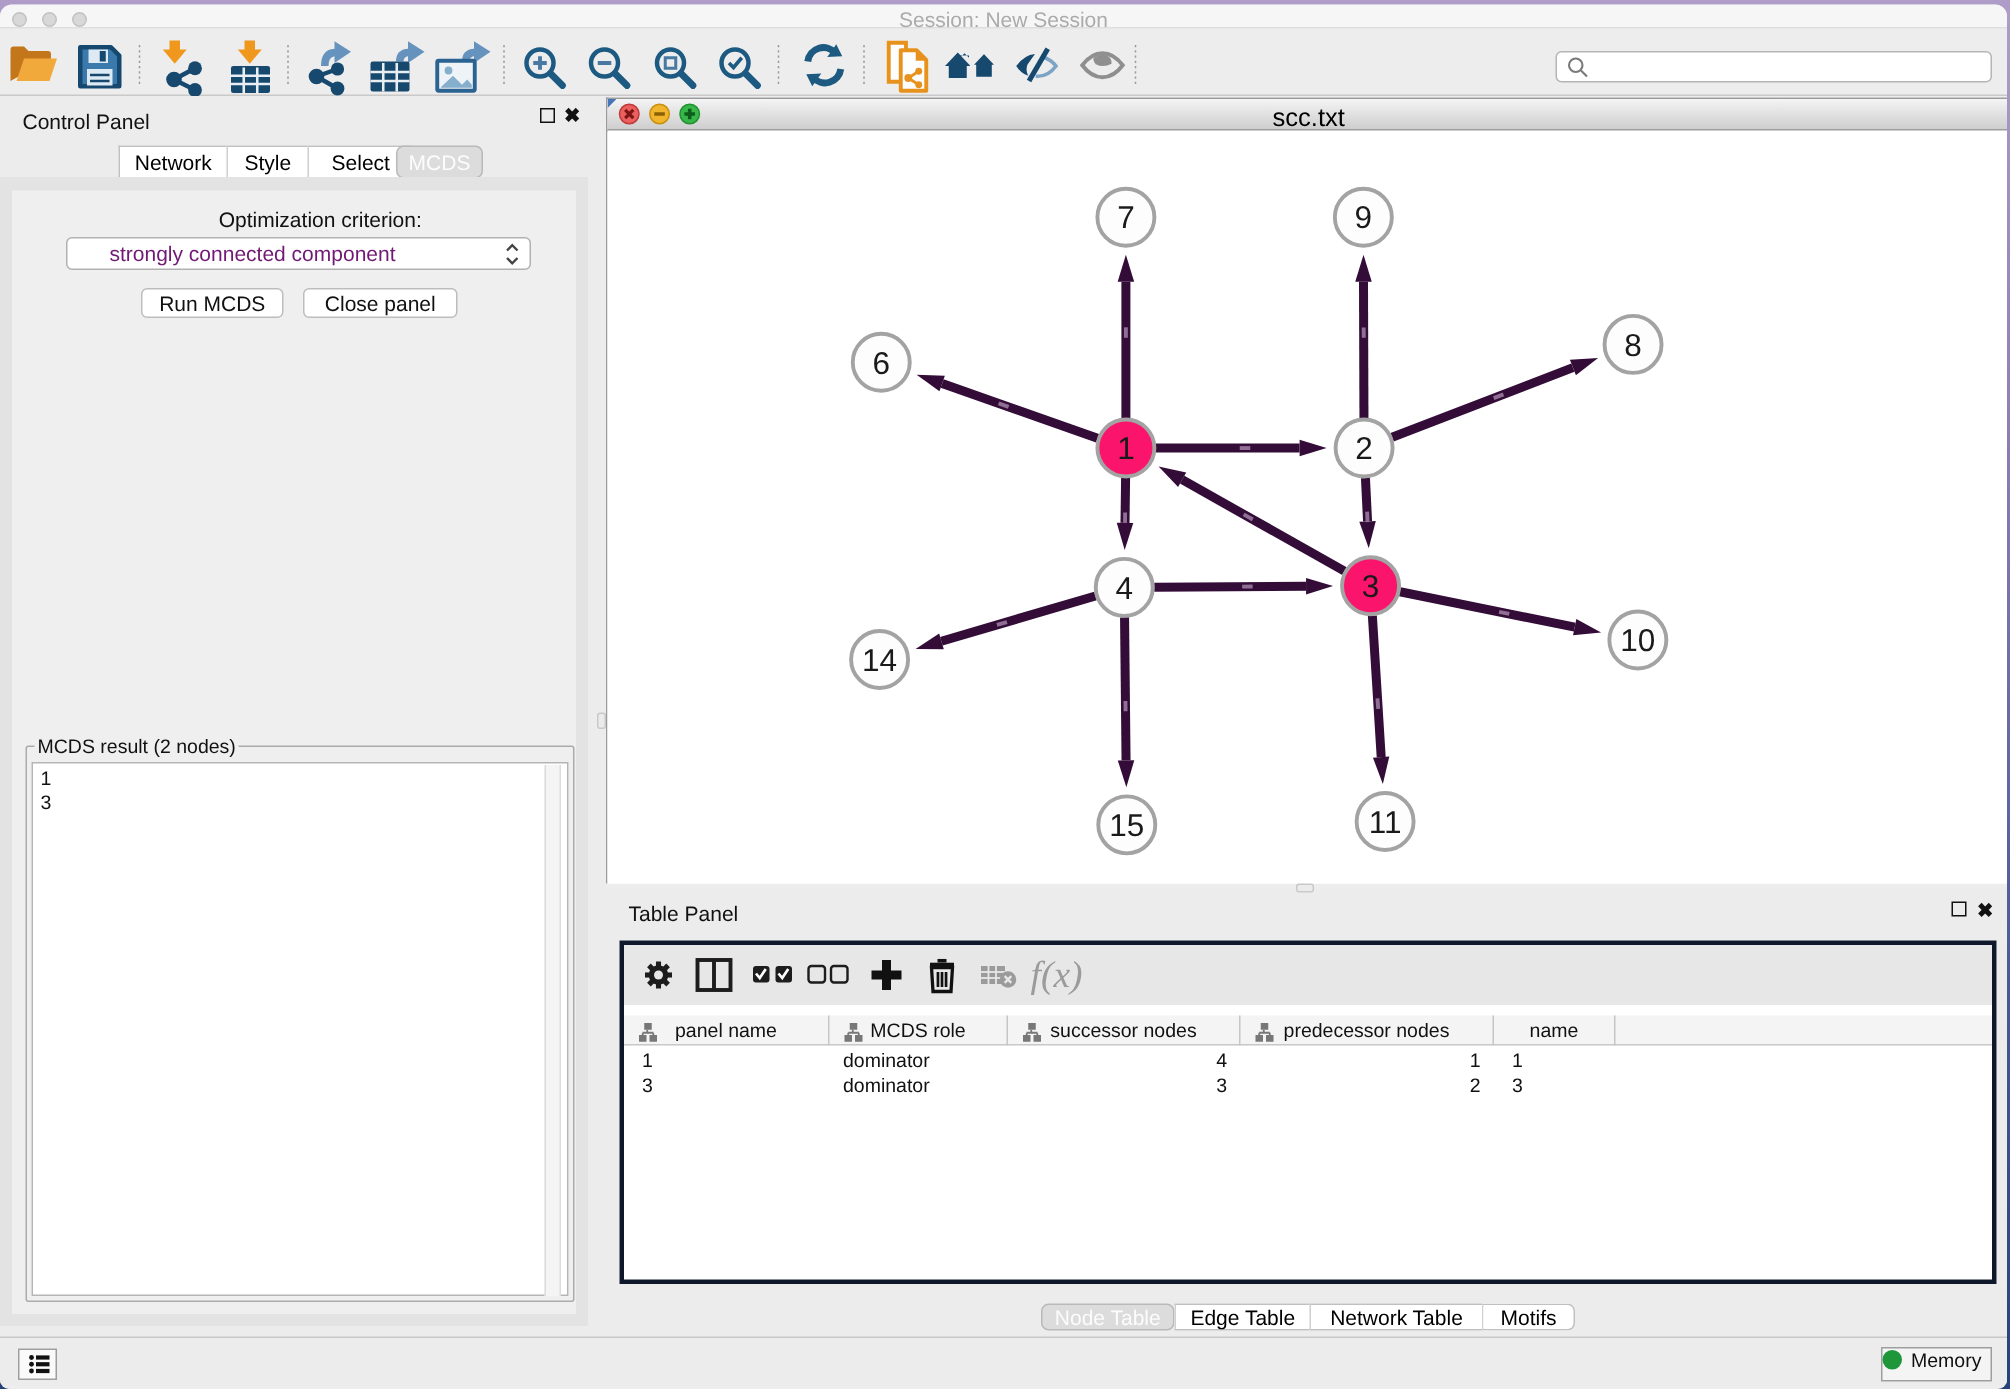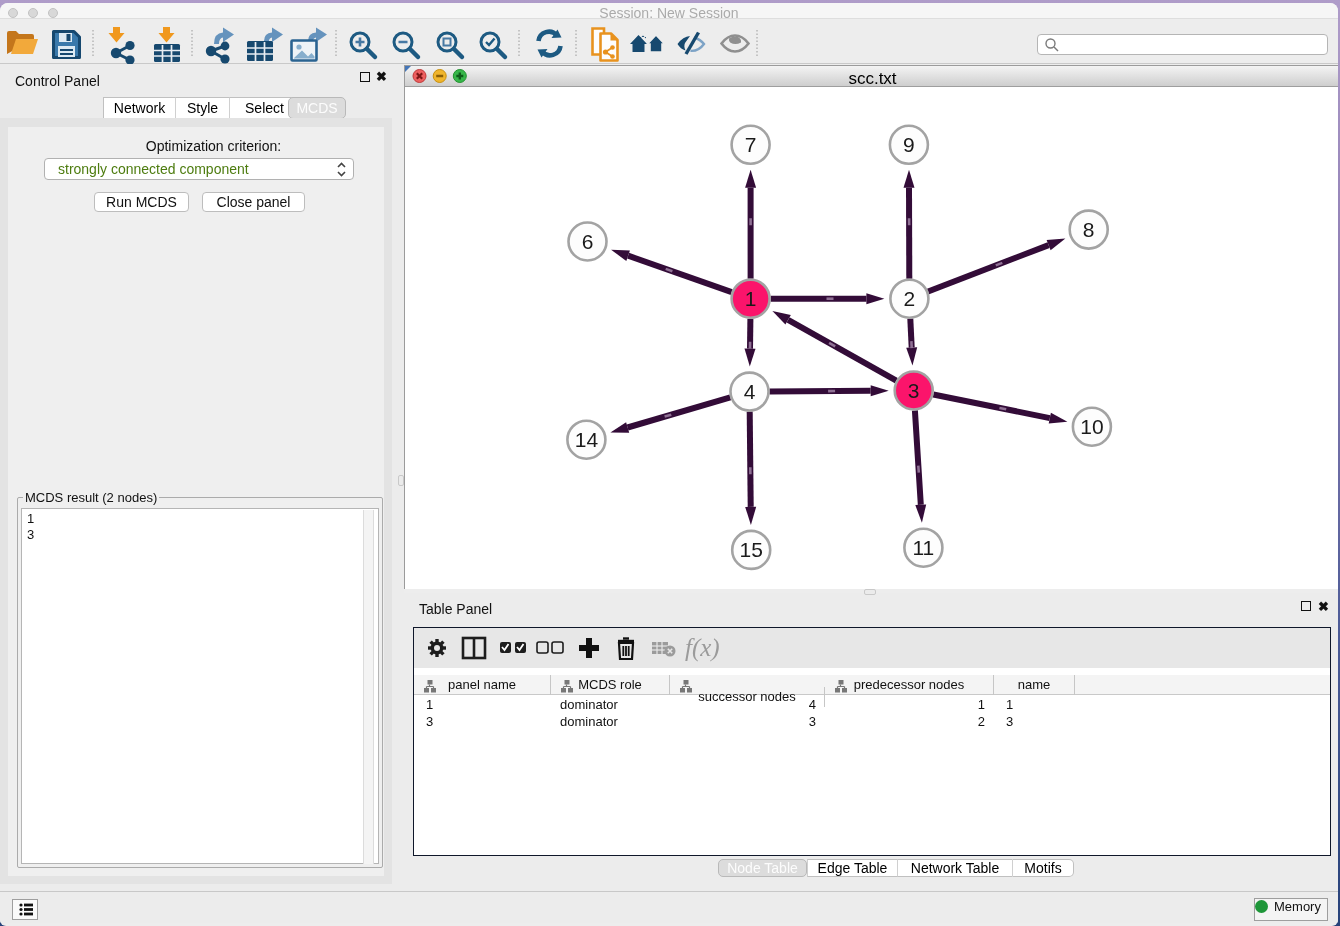--- a/index.html
+++ b/index.html
@@ -13,44 +13,44 @@
 
 #toolbar { position:absolute; left:0; top:20px; width:100%; height:41px; background:#ededed; border-bottom:1px solid #c9c9c9; }
 
 #search { position:absolute; left:1037px; top:31px; width:291px; height:21px; background:#fff; border:1px solid #b5b5b5; border-radius:4px; }
 
 #cpanel { position:absolute; left:0; top:61px; width:404px; height:827px; background:#ececec; }
 #cpanel .hdr { position:absolute; left:15px; top:9px; font-size:14px; color:#111; }
 .floatbtn { position:absolute; width:10px; height:10px; border:1.5px solid #111; }
 .xbtn { position:absolute; font-size:13px; font-weight:bold; color:#111; }
 
-.tabrow { position:absolute; height:22px;margin-left:24px; }
+.tabrow { position:absolute; height:22px; }
 .tab { position:absolute; top:0; height:22px; background:#fff; color:#000; font-size:14px; text-align:center; line-height:21px; border-top:1px solid #c0c0c0; border-bottom:1px solid #c0c0c0; }
 .tabrow-sm .tab { height:18px; line-height:17px; }
 .tab.sel { background:#dcdcdc; color:#fcfcfc; border:1px solid #b9b9b9; border-radius:5px; }
 #cp-tabpane { position:absolute; left:0px; top:54px; width:392px; height:766px; background:#e3e3e3; }
 #cp-inner { position:absolute; left:8px; top:9px; width:376px; height:749px; background:#efefef; }
 
 #optlabel { position:absolute; left:0; top:74px; width:392px; text-align:center; font-size:14px; color:#111;padding-left:35px; }
-#combo { position:absolute; left:44px; top:94px; width:310px; height:22px; background:#fff; border:1px solid #b1b1b1; border-radius:4px; font-size:14px; color:#4d7c0f; line-height:20px; padding-left:13px; }
+#combo { position:absolute; left:44px; top:94px; width:310px; height:22px; background:#fff; border:1px solid #b1b1b1; border-radius:4px; font-size:14px; color:#701a75; line-height:20px; padding-left:28px; }
 .btn { position:absolute; height:20px; background:#fff; border:1px solid #bdbdbd; border-radius:4px; font-size:14px; color:#111; text-align:center; line-height:18px; }
 
 #gbox { position:absolute; left:17px; top:433px; width:366px; height:371px; border:1px solid #ababab; border-radius:2px; }
 #gbox-label { position:absolute; left:23px; top:426px; background:#efefef; padding:0 2px; font-size:13px; color:#111; }
 #gbox-text { position:absolute; left:21px; top:444px; width:358px; height:356px; background:#fff; border:1px solid #b5b5b5; font-size:13px; color:#111; padding:2px 0 0 5px; line-height:16px; }
 #gbox-sb { position:absolute; right:4px; top:1px; width:11px; height:354px; background:#f4f4f4; border-left:1px solid #dcdcdc; border-right:1px solid #dcdcdc; }
 
 #netframe { position:absolute; left:404px; top:62px; width:936px; height:524px; border:1px solid #9b9b9b; border-right:none; border-bottom:none; background:#fff; }
 #nf-titlebar { position:absolute; left:0; top:0; width:100%; height:21px; background:linear-gradient(180deg,#f4f4f4,#cecece); border-bottom:1px solid #9e9e9e; }
 #nf-title { position:absolute; top:3px; width:100%; text-align:center; font-size:17px; color:#000; }
 #canvas { position:absolute; left:0; top:22px; width:935px; height:501px; background:#fff; }
 
 #tpanel { position:absolute; left:404px; top:590px; width:936px; height:298px; background:#ececec; }
 #tpanel .hdr { position:absolute; left:15px; top:8px; font-size:14px; color:#111; }
-#ttool { position:absolute; left:9px; top:34px; width:918px; height:229px; border:1px solid #0f172a; background:#fff; }
+#ttool { position:absolute; left:9px; top:34px; width:918px; height:229px; border:3px solid #0f172a; background:#fff; }
 #ttool-bar { position:absolute; left:0; top:0; width:100%; height:40px; background:#e7e7e7; }
 #thead { position:absolute; left:0; top:47px; width:100%; height:20px; background:#f4f4f4; border-bottom:1px solid #c9c9c9; font-size:13px; color:#111; }
 .hcell { position:absolute; top:0; height:20px; line-height:20px; text-align:center; border-right:1px solid #c6c6c6; }
 .trow { position:absolute; font-size:13px; color:#111; height:16px; line-height:16px; }
 
 #statusbar { position:absolute; left:0; top:888px; width:100%; height:32px; background:#ececec; border-top:1px solid #c8c8c8; }
 #listbtn { position:absolute; left:12px; top:7px; width:26px; height:21px; background:#fafafa; border:1px solid #9e9e9e; }
 #membtn { position:absolute; right:10px; top:6px; width:74px; height:23px; background:#f4f4f4; border:1px solid #9e9e9e; font-size:13px; color:#111; }
 svg { display:block; }
 </style>
@@ -395,21 +395,21 @@
           <circle cx="6" cy="3" r="5.5" fill="#9b9b9b"></circle>
           <path d="M3.8 0.8 L8.2 5.2 M8.2 0.8 L3.8 5.2" stroke="#e7e7e7" stroke-width="1.6"></path>
         </g>
 
         <text x="271" y="28" font-family="Liberation Serif, serif" font-style="italic" font-size="25" fill="#9b9b9b">f(x)</text>
       </svg>
       </div>
       <div id="thead">
         <div class="hcell" style="left:0; width:137px;">panel name</div>
         <div class="hcell" style="left:137px; width:119px;">MCDS role</div>
-        <div class="hcell" style="left:256px; width:155px;margin-top:12px;">successor nodes</div>
+        <div class="hcell" style="left:256px; width:155px;">successor nodes</div>
         <div class="hcell" style="left:411px; width:169px;">predecessor nodes</div>
         <div class="hcell" style="left:580px; width:81px;">name</div>
         <svg width="700" height="24" viewBox="0 0 700 24" style="position:absolute;left:0;top:0;">
           <g fill="#777">
             <g transform="translate(10,5)">
                 <rect x="3.5" y="0" width="5" height="4.5"></rect>
                 <rect x="0" y="8" width="5" height="4.5"></rect>
                 <rect x="7" y="8" width="5" height="4.5"></rect>
                 <path d="M5.5 4.5 L5.5 6.5 M2.5 6.5 L9.5 6.5 M2.5 6.5 L2.5 8 M9.5 6.5 L9.5 8" stroke="#777" stroke-width="1.2" fill="none"></path>
               </g>
@@ -438,21 +438,21 @@
       <div class="trow" style="left:146px; top:69px;">dominator</div>
       <div class="trow" style="left:256px; top:69px; width:146px; text-align:right;">4</div>
       <div class="trow" style="left:411px; top:69px; width:160px; text-align:right;">1</div>
       <div class="trow" style="left:592px; top:69px;">1</div>
       <div class="trow" style="left:12px; top:86px;">3</div>
       <div class="trow" style="left:146px; top:86px;">dominator</div>
       <div class="trow" style="left:256px; top:86px; width:146px; text-align:right;">3</div>
       <div class="trow" style="left:411px; top:86px; width:160px; text-align:right;">2</div>
       <div class="trow" style="left:592px; top:86px;">3</div>
     </div>
-    <div class="tabrow tabrow-sm" style="left:290px; top:266px; width:404px;">
+    <div class="tabrow tabrow-sm" style="left:290px; top:276px; width:404px;">
       <div class="tab sel" style="left:0; width:89px;">Node Table</div>
       <div class="tab" style="left:89px; width:90px; border-left:1px solid #d0d0d0;">Edge Table</div>
       <div class="tab" style="left:179px; width:115px; border-left:1px solid #d0d0d0;">Network Table</div>
       <div class="tab" style="left:294px; width:62px; border-left:1px solid #d0d0d0; border-right:1px solid #c0c0c0; border-radius:0 5px 5px 0;">Motifs</div>
     </div>
   </div>
   <div id="statusbar">
     <div id="listbtn">
       <svg width="26" height="19" viewBox="0 0 26 19">
         <g fill="#111">

